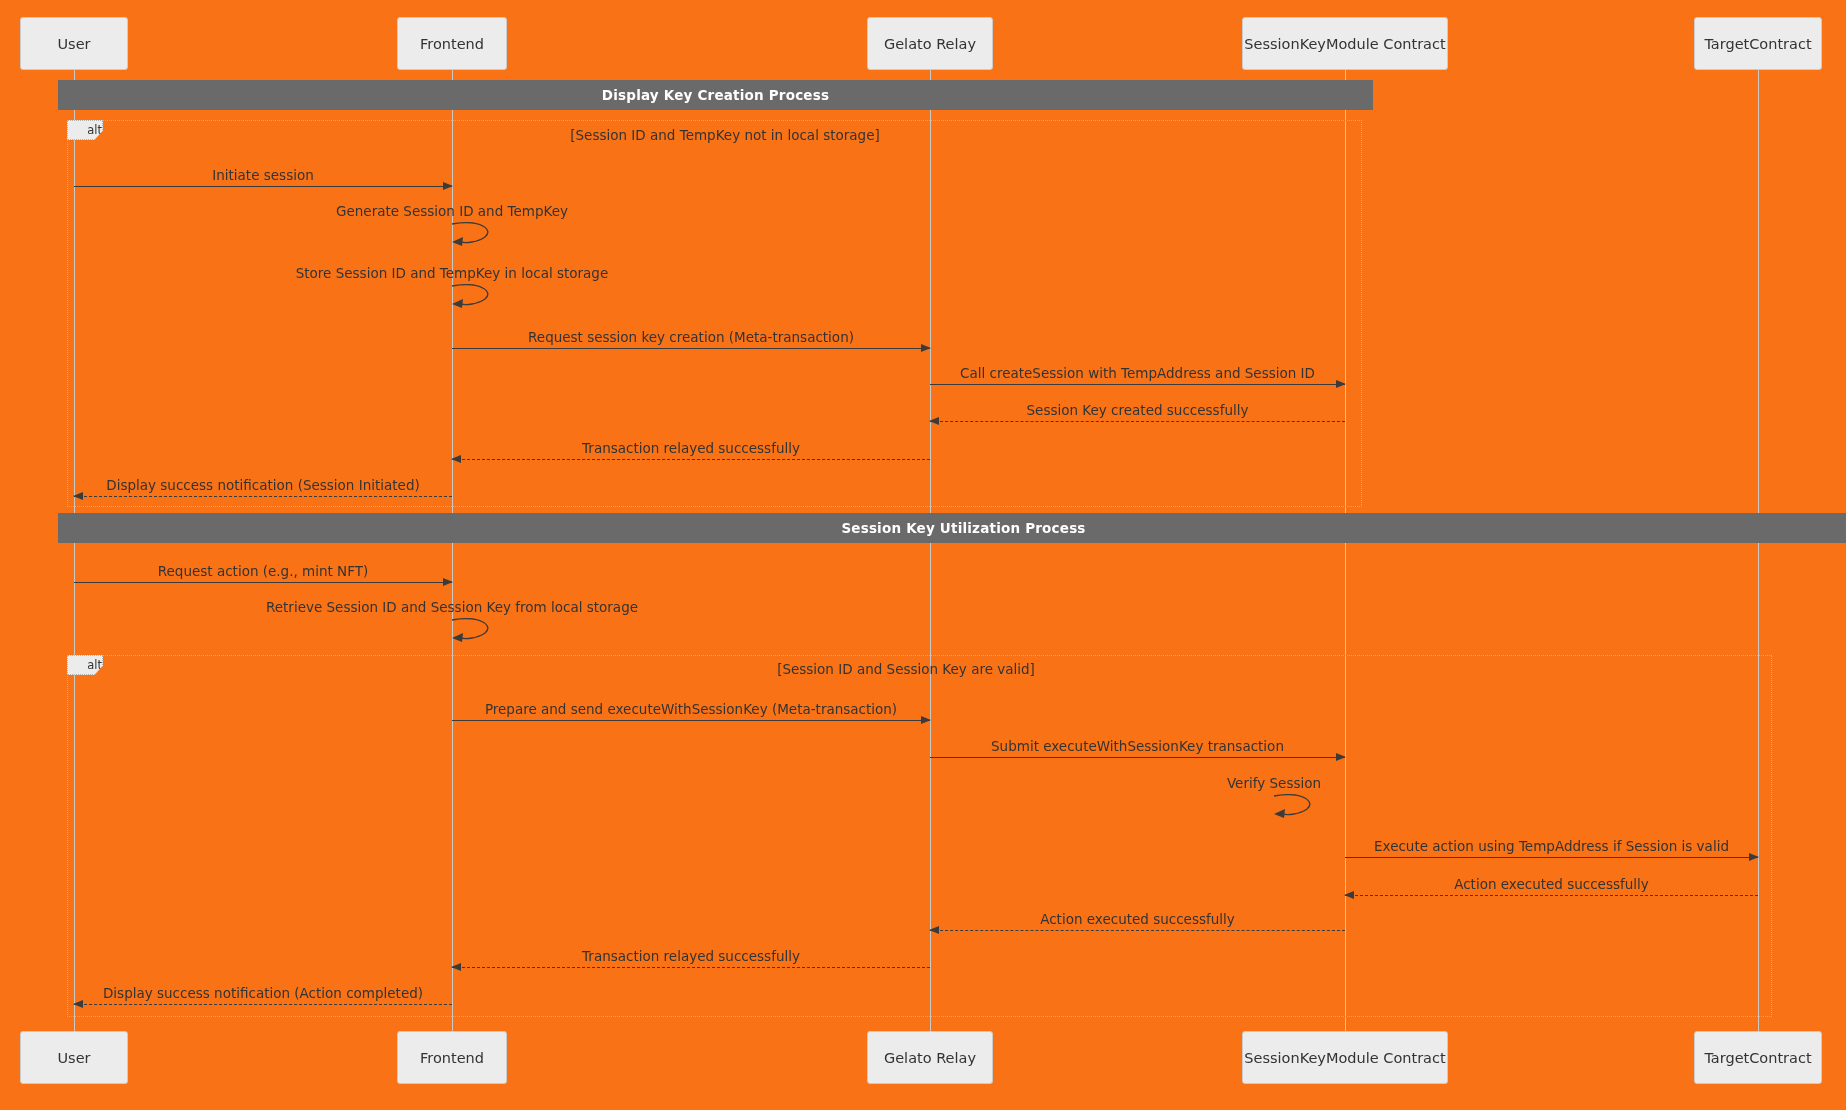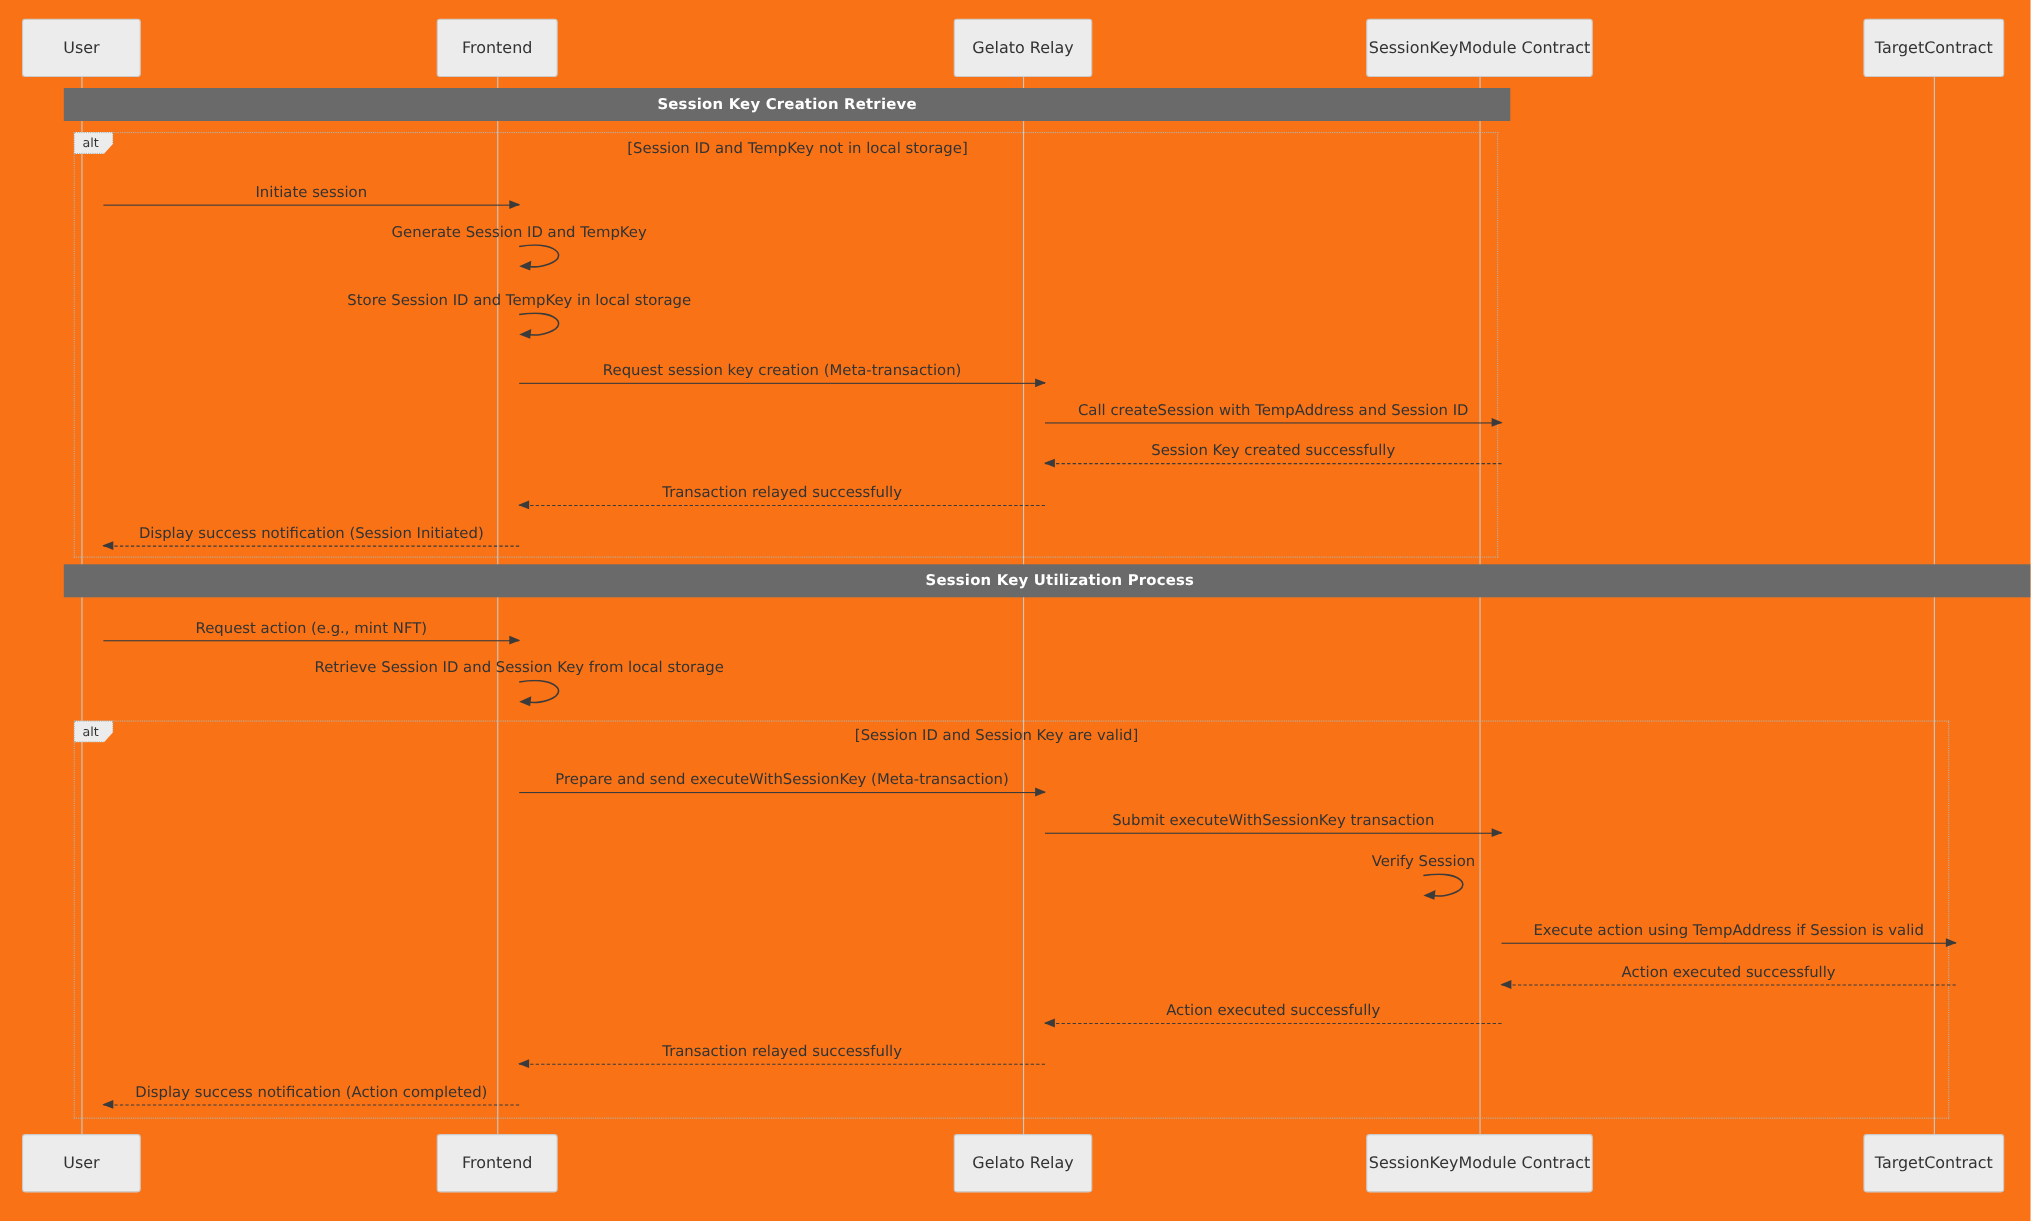--- a/index.html
+++ b/index.html
@@ -15,25 +15,26 @@
   .section-bar{
     position:absolute;height:30px;background:#6a6a6a;z-index:3;
     display:flex;align-items:center;justify-content:center;
     color:#fff;font-weight:bold;font-size:13.5px;letter-spacing:.2px;
   }
   .alt-frame{position:absolute;border:1px dotted #b3b3ad;z-index:2;}
   .alt-label{
     position:absolute;width:36px;height:20px;background:#ececec;border:1px dotted #b3b3ad;
     font-size:11.5px;line-height:19px;padding-left:7px;box-sizing:border-box;z-index:3;
     clip-path:polygon(0 0,100% 0,100% 52%,76% 100%,0 100%);
+    text-align:right;
   }
   .alt-condition{
     position:absolute;width:560px;text-align:center;font-size:13.5px;color:#333;z-index:3;
   }
-  .msg{position:absolute;z-index:4;padding-left:20px;}
+  .msg{position:absolute;z-index:4;}
   .msg-label{display:block;text-align:center;font-size:13.5px;line-height:15px;margin-bottom:3px;white-space:nowrap;color:#333;}
   .msg-line{height:0;position:relative;}
   .solid .msg-line{border-top:1.5px solid #3b3b3b;}
   .dashed .msg-line{border-top:1.5px dashed #3b3b3b;}
   .right .msg-line::after{
     content:'';position:absolute;right:-1px;top:-5.5px;width:0;height:0;
     border-left:10px solid #3b3b3b;border-top:4.5px solid transparent;border-bottom:4.5px solid transparent;
   }
   .left .msg-line::after{
     content:'';position:absolute;left:-1px;top:-5.5px;width:0;height:0;
@@ -62,21 +63,21 @@
       <span>Gelato Relay</span>
     </div>
   <div class="participant" style="left:1242px;top:17px;width:204px">
       <span>SessionKeyModule Contract</span>
     </div>
   <div class="participant" style="left:1694px;top:17px;width:126px">
       <span>TargetContract</span>
     </div>
 
   <div class="section-bar" style="left:58px;top:80px;width:1315px">
-      <span>Session Key Creation Retrieve</span>
+      <span>Display Key Creation Process</span>
     </div>
   <div class="section-bar" style="left:58px;top:513px;width:1811px">
       <span>Session Key Utilization Process</span>
     </div>
 
   <div class="alt-frame" style="left:67px;top:120px;width:1293px;height:385px"></div>
   <div class="alt-label" style="left:67px;top:120px">alt</div>
   <div class="alt-condition" style="left:445px;top:127px">[Session ID and TempKey not in local storage]</div>
 
   <div class="alt-frame" style="left:67px;top:655px;width:1703px;height:360px"></div>

